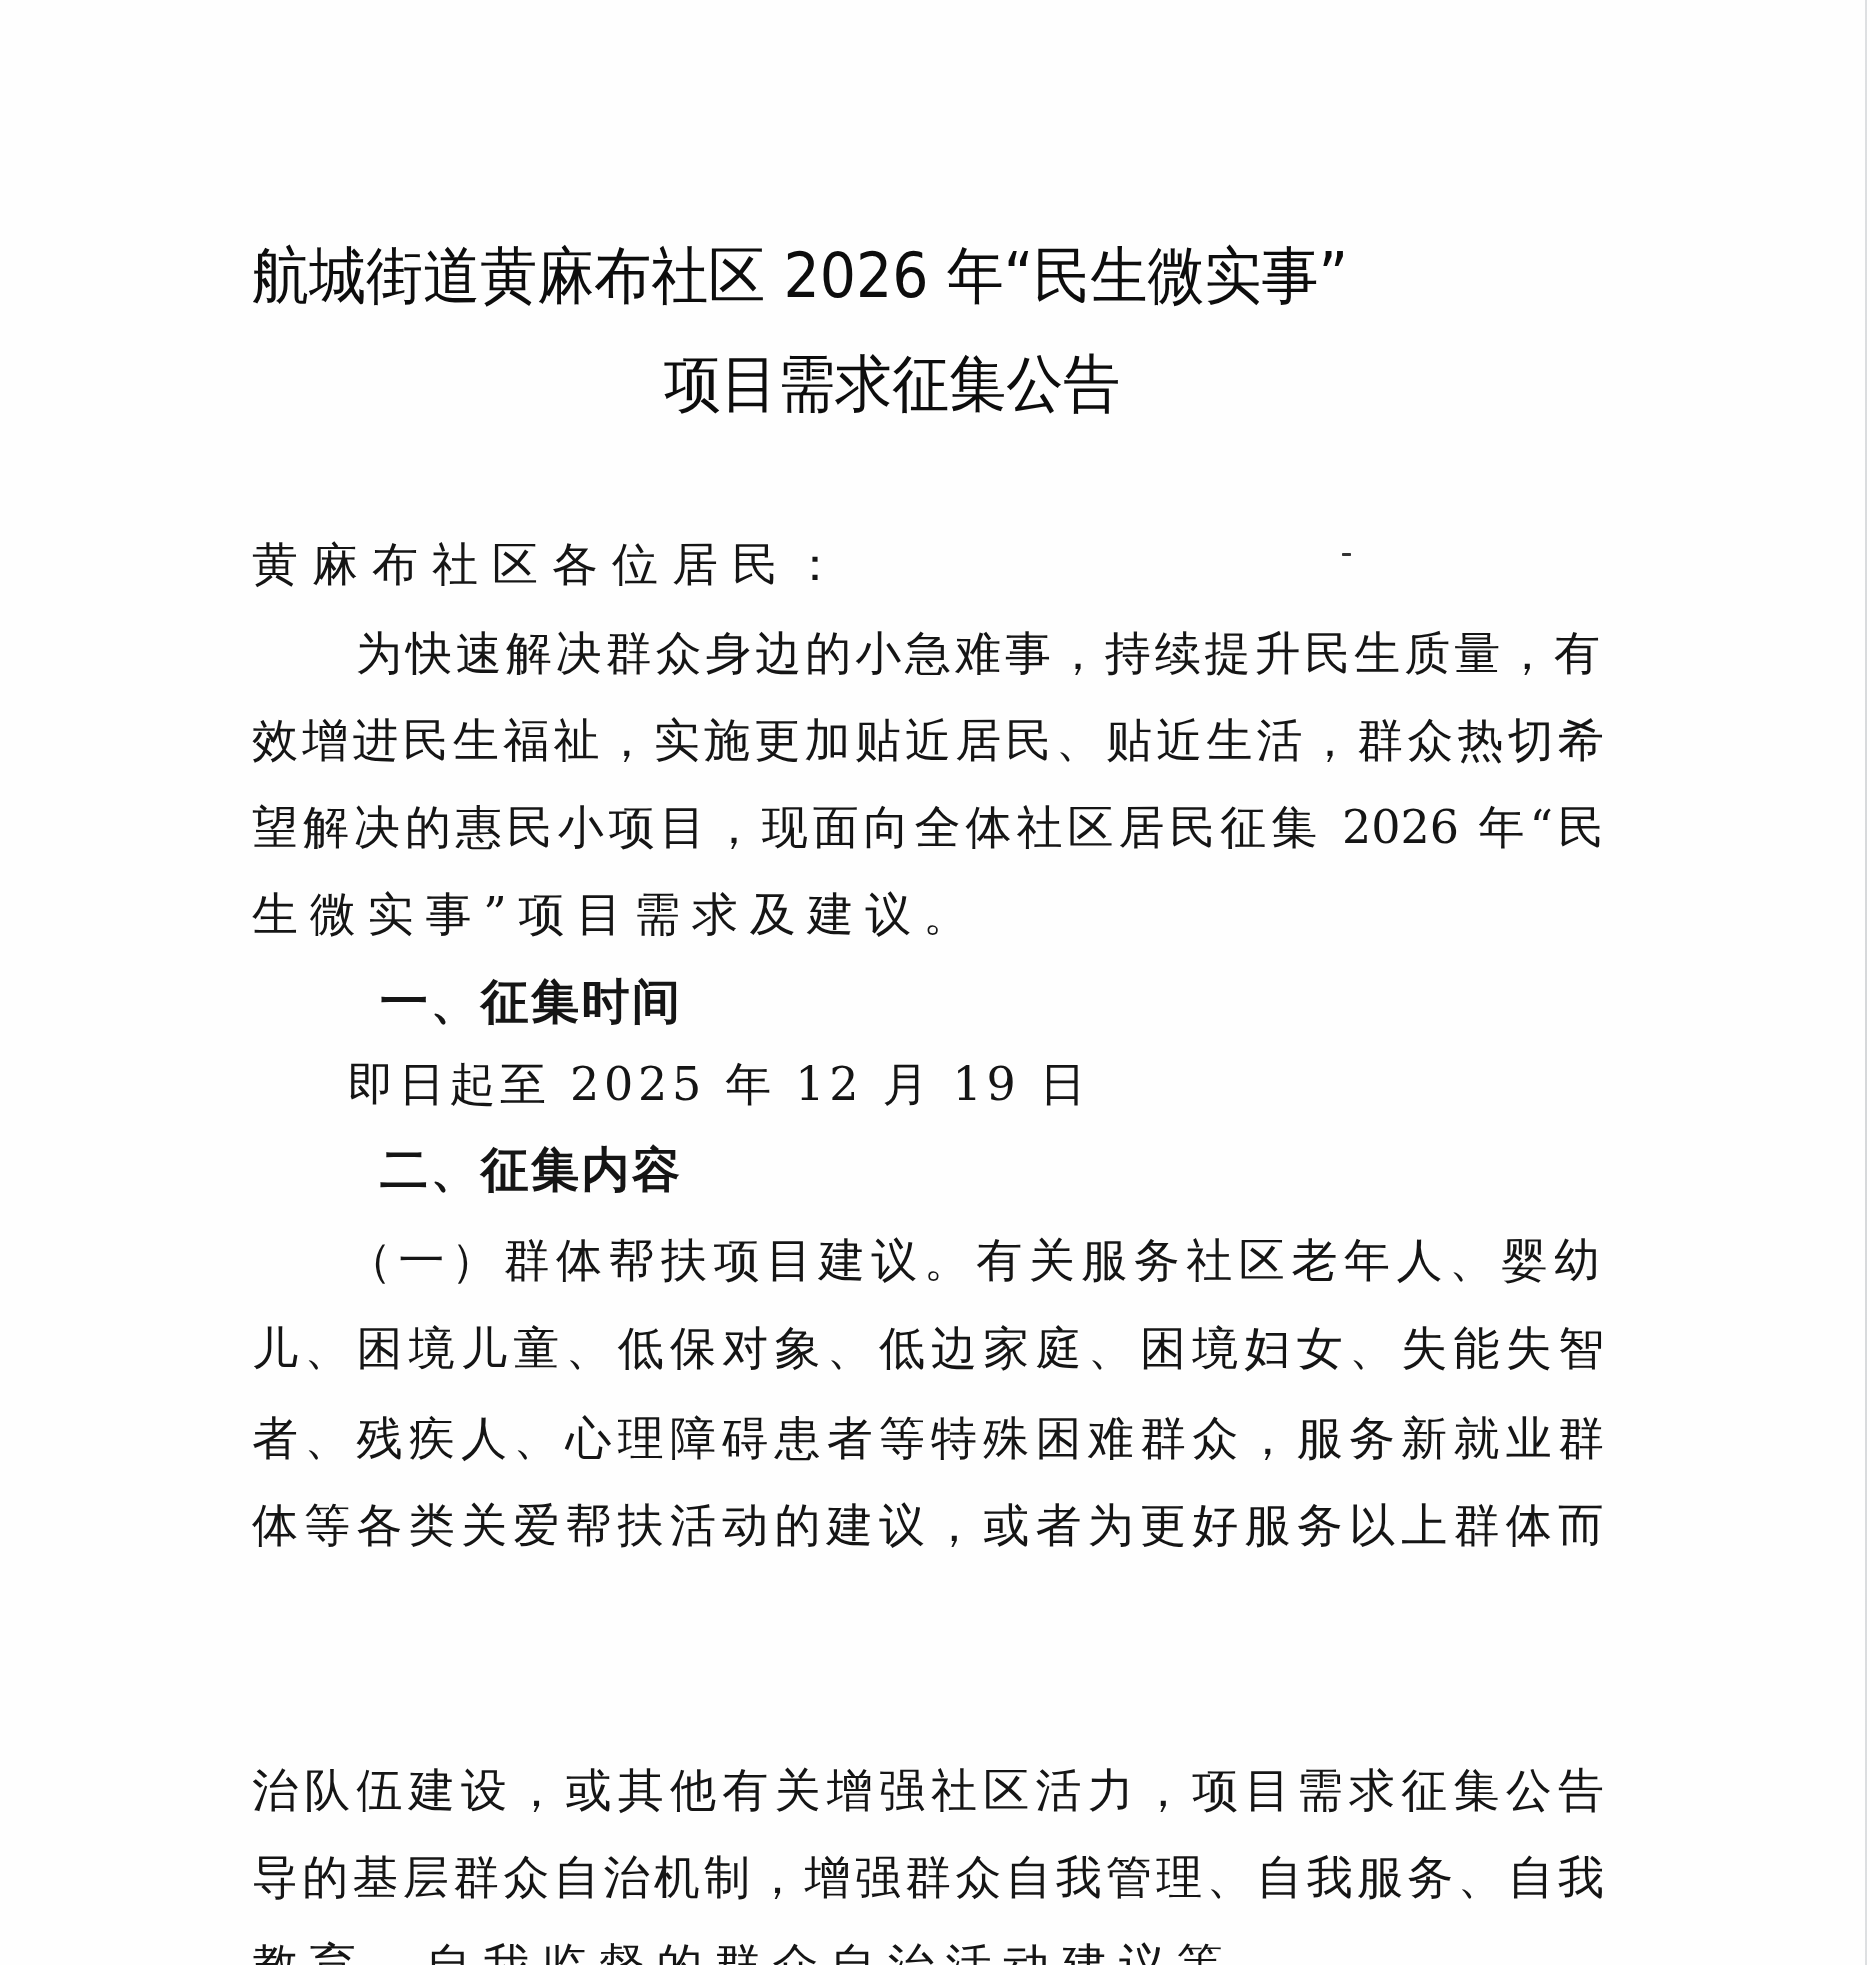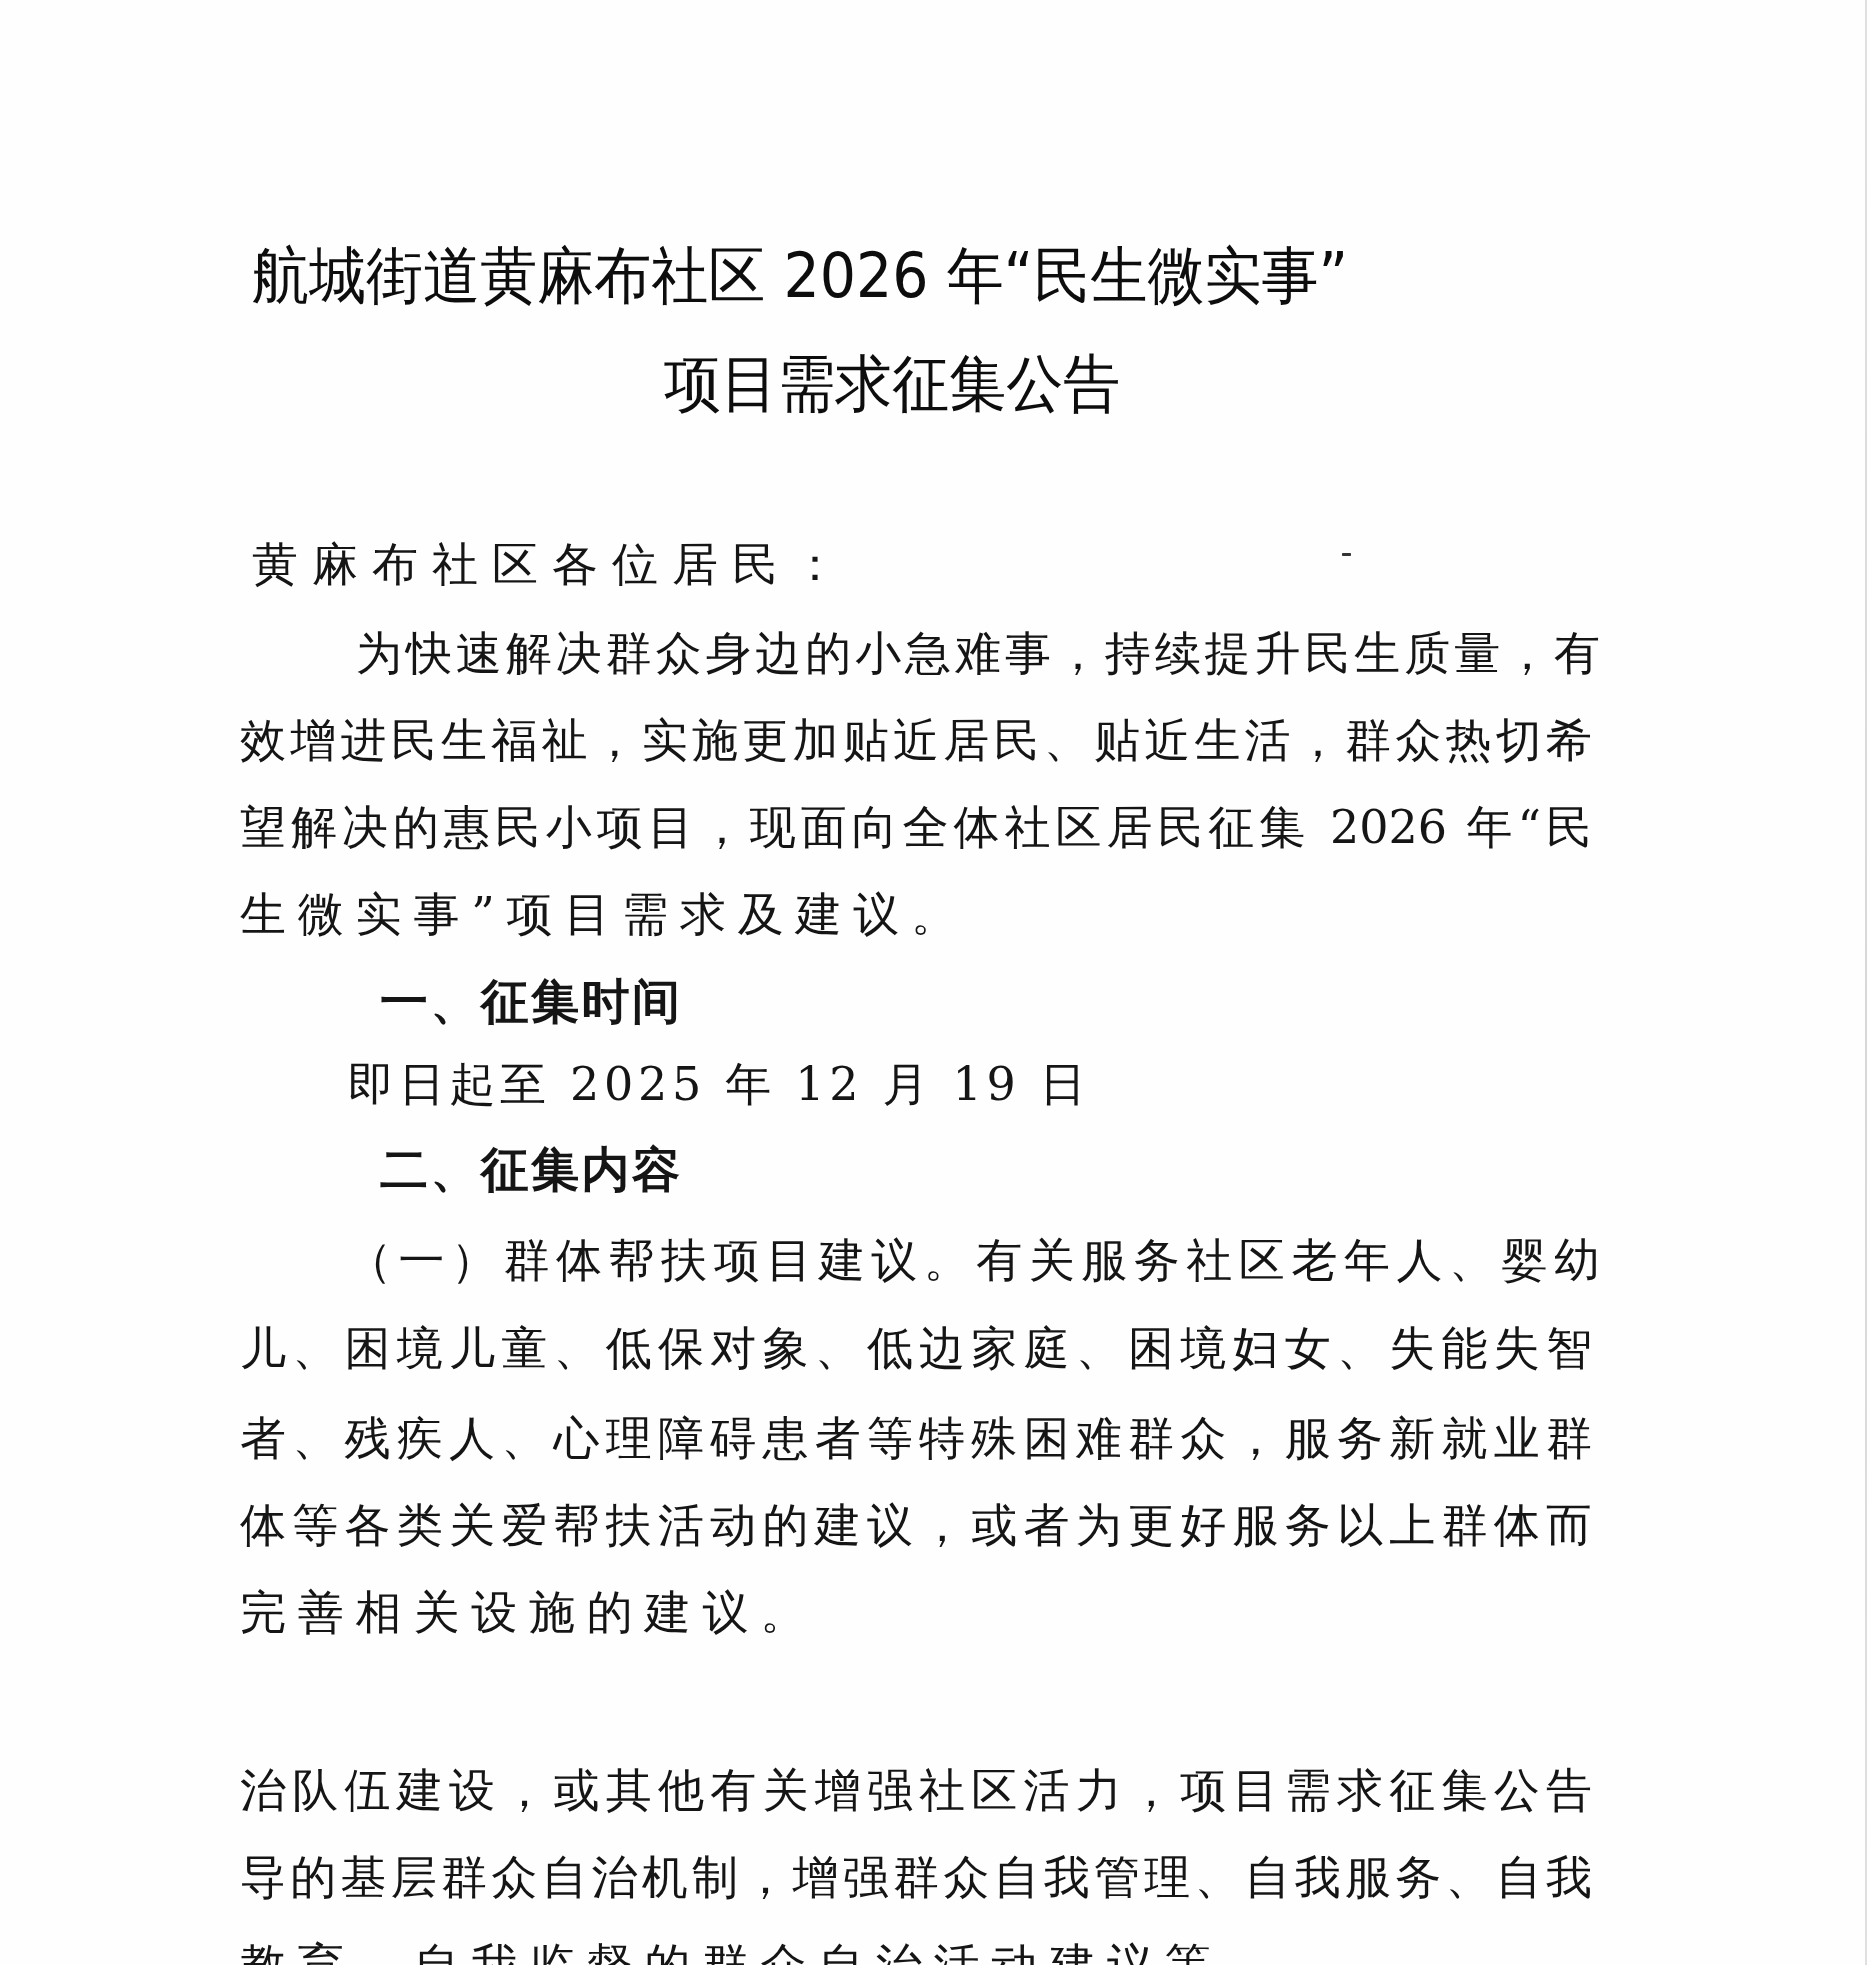--- a/index.html
+++ b/index.html
@@ -31,21 +31,21 @@
       font-size: 62px;
       line-height: 67px;
       height: 67px;
       white-space: nowrap;
       color: #0d0d0d;
       transform: scaleX(0.92);
       transform-origin: left center;
     }
     .line {
       position: absolute;
-      left: 240px;
+      left: 252px;
       width: 1352px;
       height: 55px;
       line-height: 55px;
       font-family: "DejaVu Serif", "Liberation Serif", serif;
       font-size: 46px;
       white-space: nowrap;
       color: #151515;
     }
     .line.full {
       text-align: justify;
@@ -83,20 +83,19 @@
 
   <div class="line heading" style="top:974px; left:346px; width:auto;">一、征集时间</div>
   <div class="line date" style="top:1057px; left:348px; width:auto;">即日起至 2025 年 12 月 19 日</div>
 
   <div class="line heading" style="top:1142px; left:346px; width:auto;">二、征集内容</div>
 
   <div class="line full" style="top:1233px; left:346px; width:1254px;">（一）群体帮扶项目建议。有关服务社区老年人、婴幼</div>
   <div class="line full" style="top:1321px;">儿、困境儿童、低保对象、低边家庭、困境妇女、失能失智</div>
   <div class="line full" style="top:1411px;">者、残疾人、心理障碍患者等特殊困难群众，服务新就业群</div>
   <div class="line full" style="top:1498px;">体等各类关爱帮扶活动的建议，或者为更好服务以上群体而</div>
-  <div class="line short" style="top:1585px; width:auto; letter-spacing:11.8px;">完善相关设施的建议。</div>
 
   <div class="line full" style="top:1763px;">治队伍建设，或其他有关增强社区活力，项目需求征集公告</div>
   <div class="line full" style="top:1850px;">导的基层群众自治机制，增强群众自我管理、自我服务、自我</div>
   <div class="line short" style="top:1938px; width:auto; letter-spacing:11.8px;">教育、自我监督的群众自治活动建议等。</div>
 
 </div>
 
 
 </body></html>

